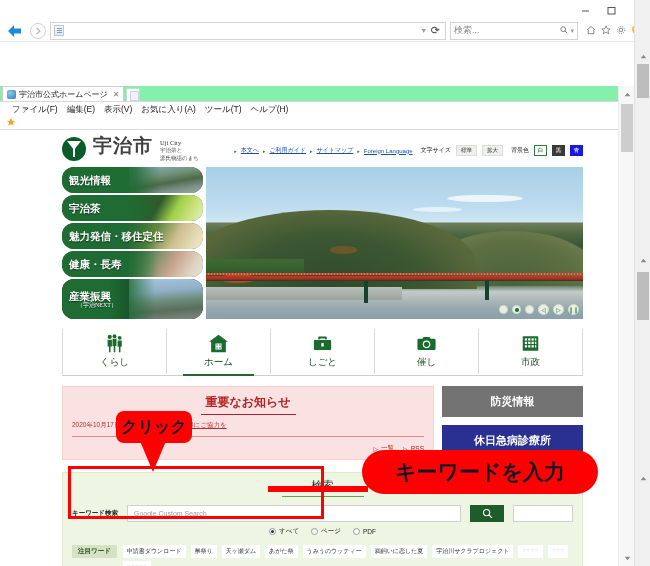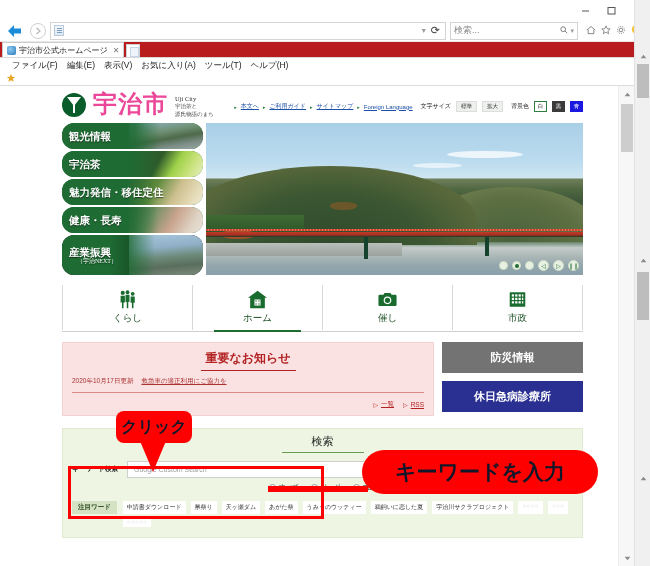--- a/index.html
+++ b/index.html
@@ -58,22 +58,22 @@
     display: flex; align-items: center; padding: 0 3px; font-size: 9px;
   }
   .searchwrap .ph { flex: 1; color: #8a8a8a; font-size: 9px; }
   .searchwrap .mg { color: #6a6a6a; font-size: 9px; }
   .searchwrap .cv { color: #9a9a9a; font-size: 7px; margin-left: 2px; }
   .chrome-icons { display: flex; align-items: center; gap: 5px; padding: 0 4px; }
   .ci { font-size: 11px; color: #6f6f6f; line-height: 1; }
   .ci.smiley { color: #f2c230; font-size: 12px; }
 
   .tabstrip {
-    height: 16px; display: flex; align-items: flex-end; background: #b91c1c;
-    border-bottom: 1px solid #d8d8d8; padding-left: 2px;
+    height: 16px; display: flex; align-items: flex-end; background: #86efac;
+    border-bottom: 1px solid #d8d8d8; padding-left: 2px; margin-top: 44px;
   }
   .tab {
     height: 15px; background: #fff; border: 1px solid #cdcdcd; border-bottom: none;
     display: flex; align-items: center; gap: 3px; padding: 0 4px; font-size: 8px; color: #222;
     max-width: 175px;
   }
   .tab .tfav {
     width: 9px; height: 9px; border-radius: 2px;
     background: radial-gradient(circle at 35% 35%, #8ecbf2, #2a7bb8);
     flex: 0 0 auto;
@@ -117,21 +117,21 @@
   }
   .logo-mark:before {
     content: ""; position: absolute; left: 50%; top: 4px; transform: translateX(-50%);
     width: 0; height: 0; border-left: 7px solid transparent; border-right: 7px solid transparent;
     border-top: 9px solid #fff;
   }
   .logo-mark:after {
     content: ""; position: absolute; left: 50%; top: 11px; transform: translateX(-50%);
     width: 2px; height: 9px; background: #fff;
   }
-  .logo-text { font-family: "Liberation Serif", serif; font-size: 24px; font-weight: bold; color: #ec4899; line-height: 1.05; letter-spacing: 1px; }
+  .logo-text { font-family: "Liberation Serif", serif; font-size: 19px; font-weight: bold; color: #404040; line-height: 1.05; letter-spacing: 1px; }
   .logo-sub { font-size: 5.5px; color: #444; line-height: 1.45; padding-top: 2px; }
   .logo-sub .en { font-family: "Liberation Serif", serif; font-size: 6.5px; color: #333; display: block; }
   .hdr-right { margin-left: auto; display: flex; align-items: center; gap: 5px; padding-top: 9px; }
   .hdr-links { display: flex; align-items: center; gap: 4px; }
   .hdr-link { font-size: 6px; color: #1b4fa8; text-decoration: underline; white-space: nowrap; }
   .hdr-bullet { color: #2f7d3f; font-size: 5px; }
   .hdr-label { font-size: 6px; color: #222; margin-left: 3px; white-space: nowrap; }
   .sz-btn {
     font-size: 5.5px; color: #222; background: #eef0ee; border: 1px solid #dcdedc;
     padding: 1.5px 4px; line-height: 1;
@@ -580,20 +580,30 @@
                     <circle cx="10.3" cy="16.2" r="0.8"></circle>
                     <circle cx="13.7" cy="16.2" r="0.8"></circle>
                   </g>
               </svg>
             </span>
             <span class="glabel">ホーム</span>
           </div>
           <div class="gnav-item">
             <span class="gicon">
               <svg width="21" height="19" viewBox="0 0 24 22" fill="#1a6b2e">
+                <path d="M8.5 3 h7 a1.6 1.6 0 0 1 1.6 1.6 v1.4 h-2.2 v-0.9 h-5.8 v0.9 h-2.2 v-1.4 a1.6 1.6 0 0 1 1.6 -1.6 z"></path>
+                <rect x="2" y="7" width="20" height="11.5" rx="1"></rect>
+                <rect x="10.6" y="10.5" width="2.8" height="4" fill="#fff"></rect>
+              </svg>
+            </span>
+            <span class="glabel">しごと</span>
+          </div>
+          <div class="gnav-item">
+            <span class="gicon">
+              <svg width="21" height="19" viewBox="0 0 24 22" fill="#1a6b2e">
                 <path d="M8.5 3.5 h7 l1.2 2 h4.3 a1.5 1.5 0 0 1 1.5 1.5 v10 a1.5 1.5 0 0 1 -1.5 1.5 h-18 a1.5 1.5 0 0 1 -1.5 -1.5 v-10 a1.5 1.5 0 0 1 1.5 -1.5 h4.3 z"></path>
                 <circle cx="12" cy="12" r="4.4" fill="#fff"></circle>
                   <circle cx="12" cy="12" r="3" fill="#1a6b2e"></circle>
               </svg>
             </span>
             <span class="glabel">催し</span>
           </div>
           <div class="gnav-item">
             <span class="gicon">
               <svg width="21" height="19" viewBox="0 0 24 22" fill="#1a6b2e">

